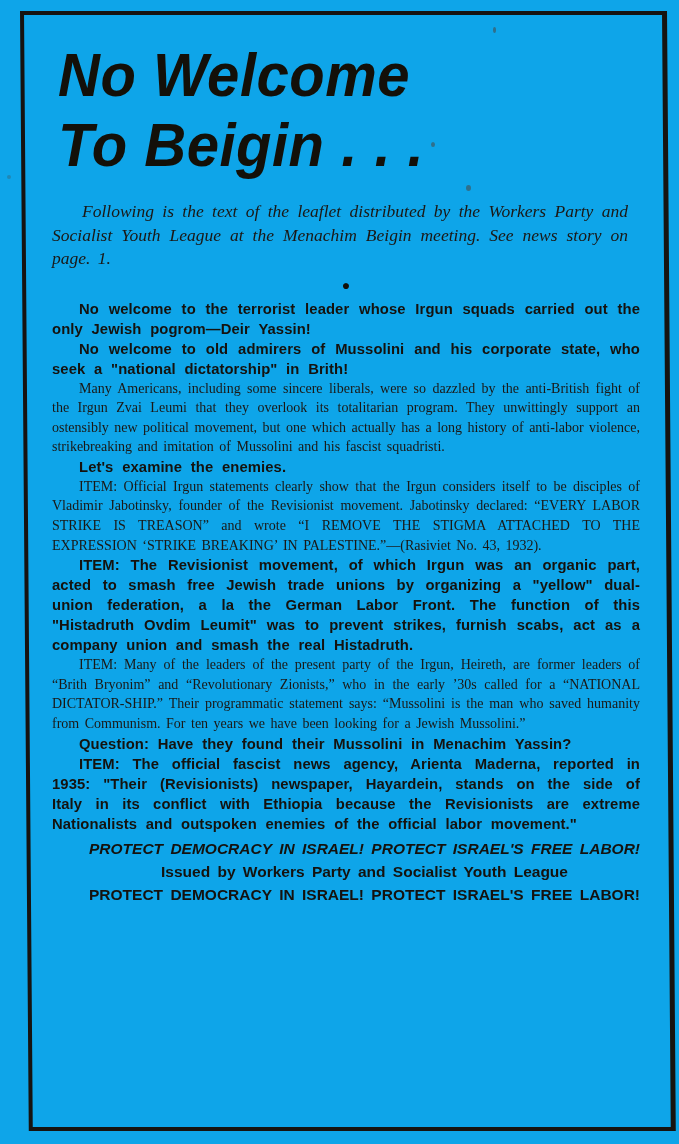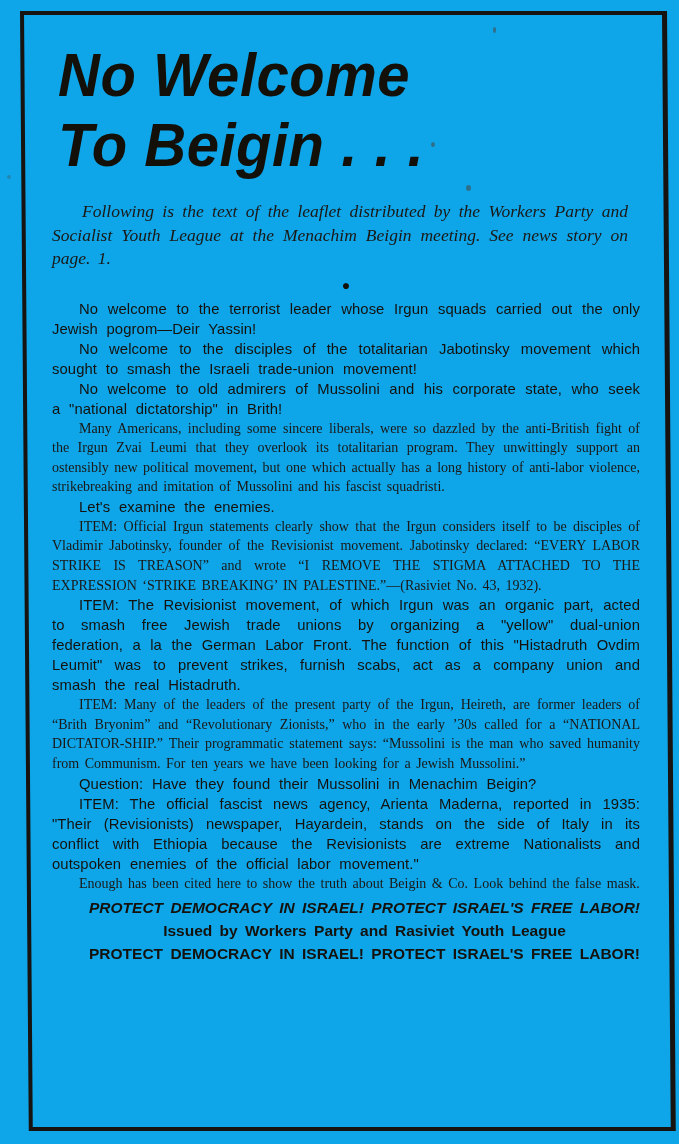--- a/index.html
+++ b/index.html
@@ -71,21 +71,21 @@
     text-indent: 27px;
   }
   .para.serif {
     font-family: "Liberation Serif", serif;
     font-size: 14px;
     line-height: 19.6px;
     word-spacing: 2px;
   }
   .para.gothic {
     font-family: "Liberation Sans", sans-serif;
-    font-weight: 400;
+    font-weight: 700;
     font-size: 14.8px;
     line-height: 20px;
     word-spacing: 4.5px;
     letter-spacing: 0.1px;
     color: #15120e;
   }
 
   .footer { margin-top: 3px; margin-left: 37px; }
   .slogan {
     margin: 0;
@@ -140,31 +140,29 @@
     <h1 class="headline">
       <span>No Welcome</span><br>
       <span>To Beigin . . .</span>
     </h1>
 
     <p class="intro">Following is the text of the leaflet distributed by the Workers Party and Socialist Youth League at the Menachim Beigin meeting. See news story on page. 1.</p>
 
     <div class="separator-dot">●</div>
 
     <p class="para gothic">No welcome to the terrorist leader whose Irgun squads carried out the only Jewish pogrom—Deir Yassin!</p>
-    <p class="para gothic">No welcome to the disciples of the totalitarian Jabotinsky movement which sought to smash the Israeli trade-union movement!</p>
     <p class="para gothic">No welcome to old admirers of Mussolini and his corporate state, who seek a "national dictatorship" in Brith!</p>
     <p class="para serif">Many Americans, including some sincere liberals, were so dazzled by the anti-British fight of the Irgun Zvai Leumi that they overlook its totalitarian program. They unwittingly support an ostensibly new political movement, but one which actually has a long history of anti-labor violence, strikebreaking and imitation of Mussolini and his fascist squadristi.</p>
     <p class="para gothic">Let's examine the enemies.</p>
     <p class="para serif">ITEM: Official Irgun statements clearly show that the Irgun considers itself to be disciples of Vladimir Jabotinsky, founder of the Revisionist movement. Jabotinsky declared: “EVERY LABOR STRIKE IS TREASON” and wrote “I REMOVE THE STIGMA ATTACHED TO THE EXPRESSION ‘STRIKE BREAKING’ IN PALESTINE.”—(Rasiviet No. 43, 1932).</p>
     <p class="para gothic">ITEM: The Revisionist movement, of which Irgun was an organic part, acted to smash free Jewish trade unions by organizing a "yellow" dual-union federation, a la the German Labor Front. The function of this "Histadruth Ovdim Leumit" was to prevent strikes, furnish scabs, act as a company union and smash the real Histadruth.</p>
     <p class="para serif">ITEM: Many of the leaders of the present party of the Irgun, Heireth, are former leaders of “Brith Bryonim” and “Revolutionary Zionists,” who in the early ’30s called for a “NATIONAL DICTATOR-SHIP.” Their programmatic statement says: “Mussolini is the man who saved humanity from Communism. For ten years we have been looking for a Jewish Mussolini.”</p>
-    <p class="para gothic">Question: Have they found their Mussolini in Menachim Beigin?</p>
+    <p class="para gothic">Question: Have they found their Mussolini in Menachim Yassin?</p>
     <p class="para gothic">ITEM: The official fascist news agency, Arienta Maderna, reported in 1935: "Their (Revisionists) newspaper, Hayardein, stands on the side of Italy in its conflict with Ethiopia because the Revisionists are extreme Nationalists and outspoken enemies of the official labor movement."</p>
-    <p class="para serif">Enough has been cited here to show the truth about Beigin &amp; Co. Look behind the false mask.</p>
 
     <div class="footer">
       <p class="slogan italic">PROTECT DEMOCRACY IN ISRAEL! PROTECT ISRAEL'S FREE LABOR!</p>
-      <p class="issued">Issued by Workers Party and Rasiviet Youth League</p>
+      <p class="issued">Issued by Workers Party and Socialist Youth League</p>
       <p class="slogan">PROTECT DEMOCRACY IN ISRAEL! PROTECT ISRAEL'S FREE LABOR!</p>
     </div>
 
   </div>
 </div>
 
 </body></html>

